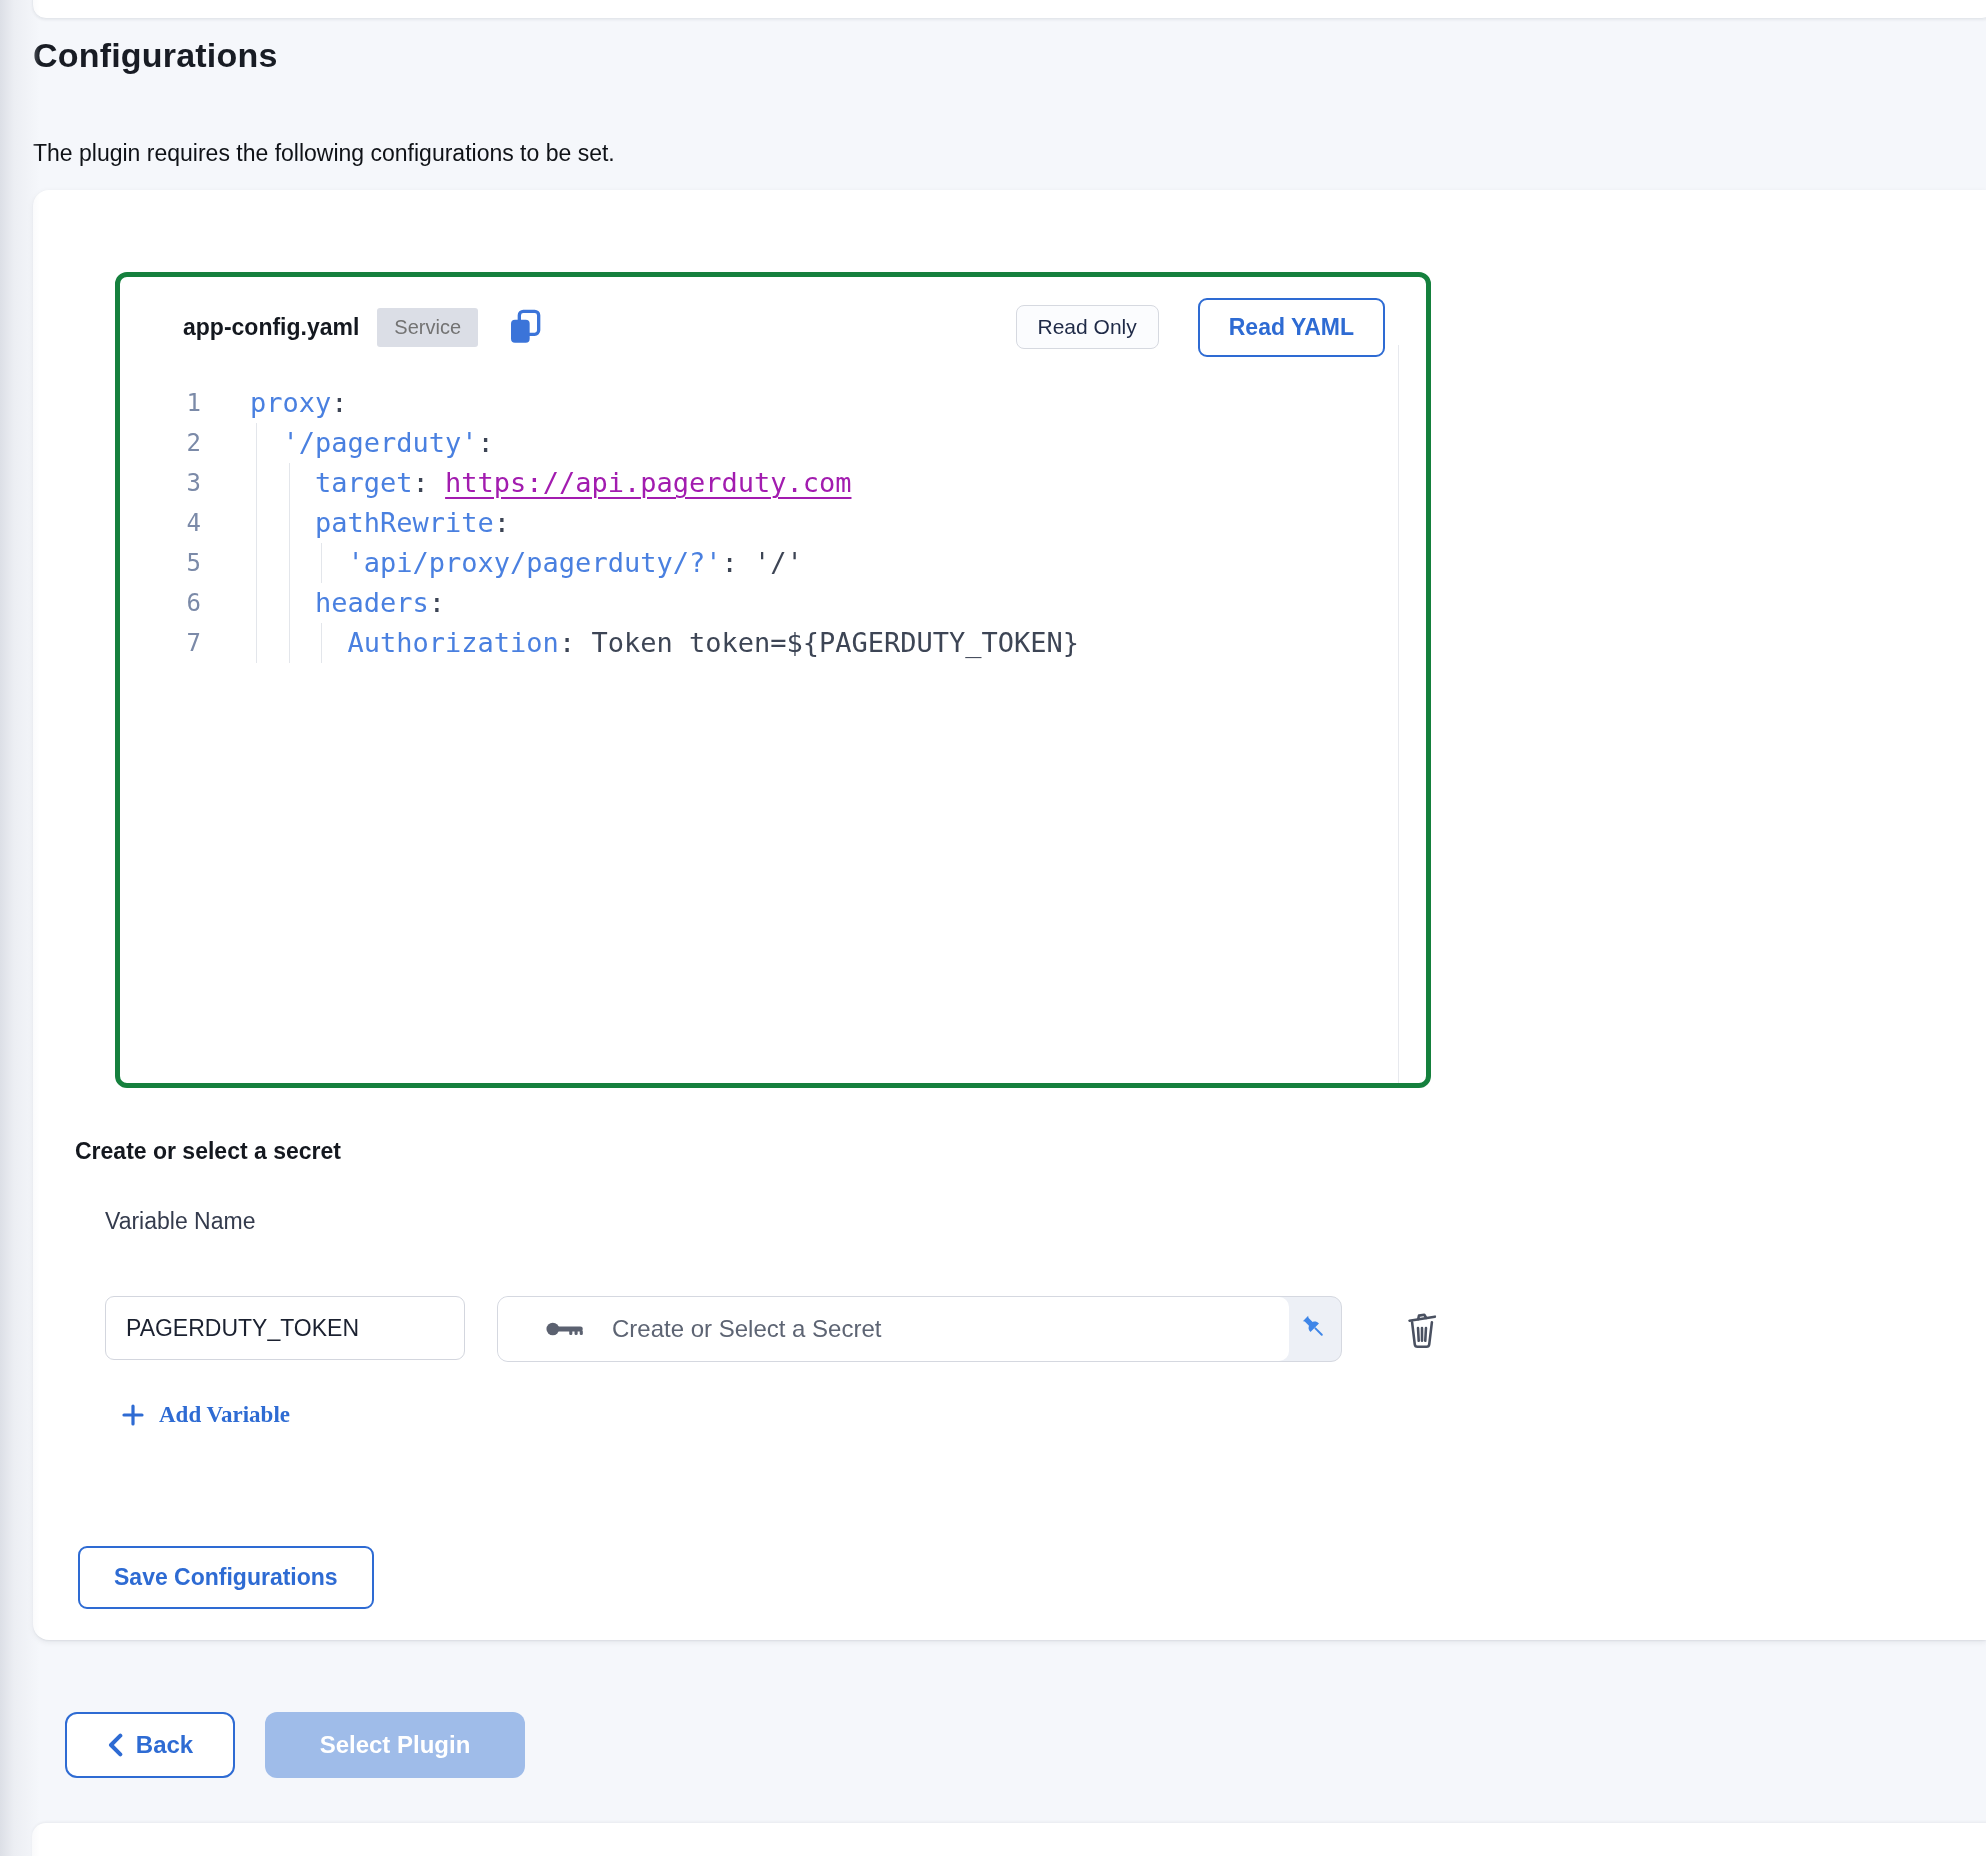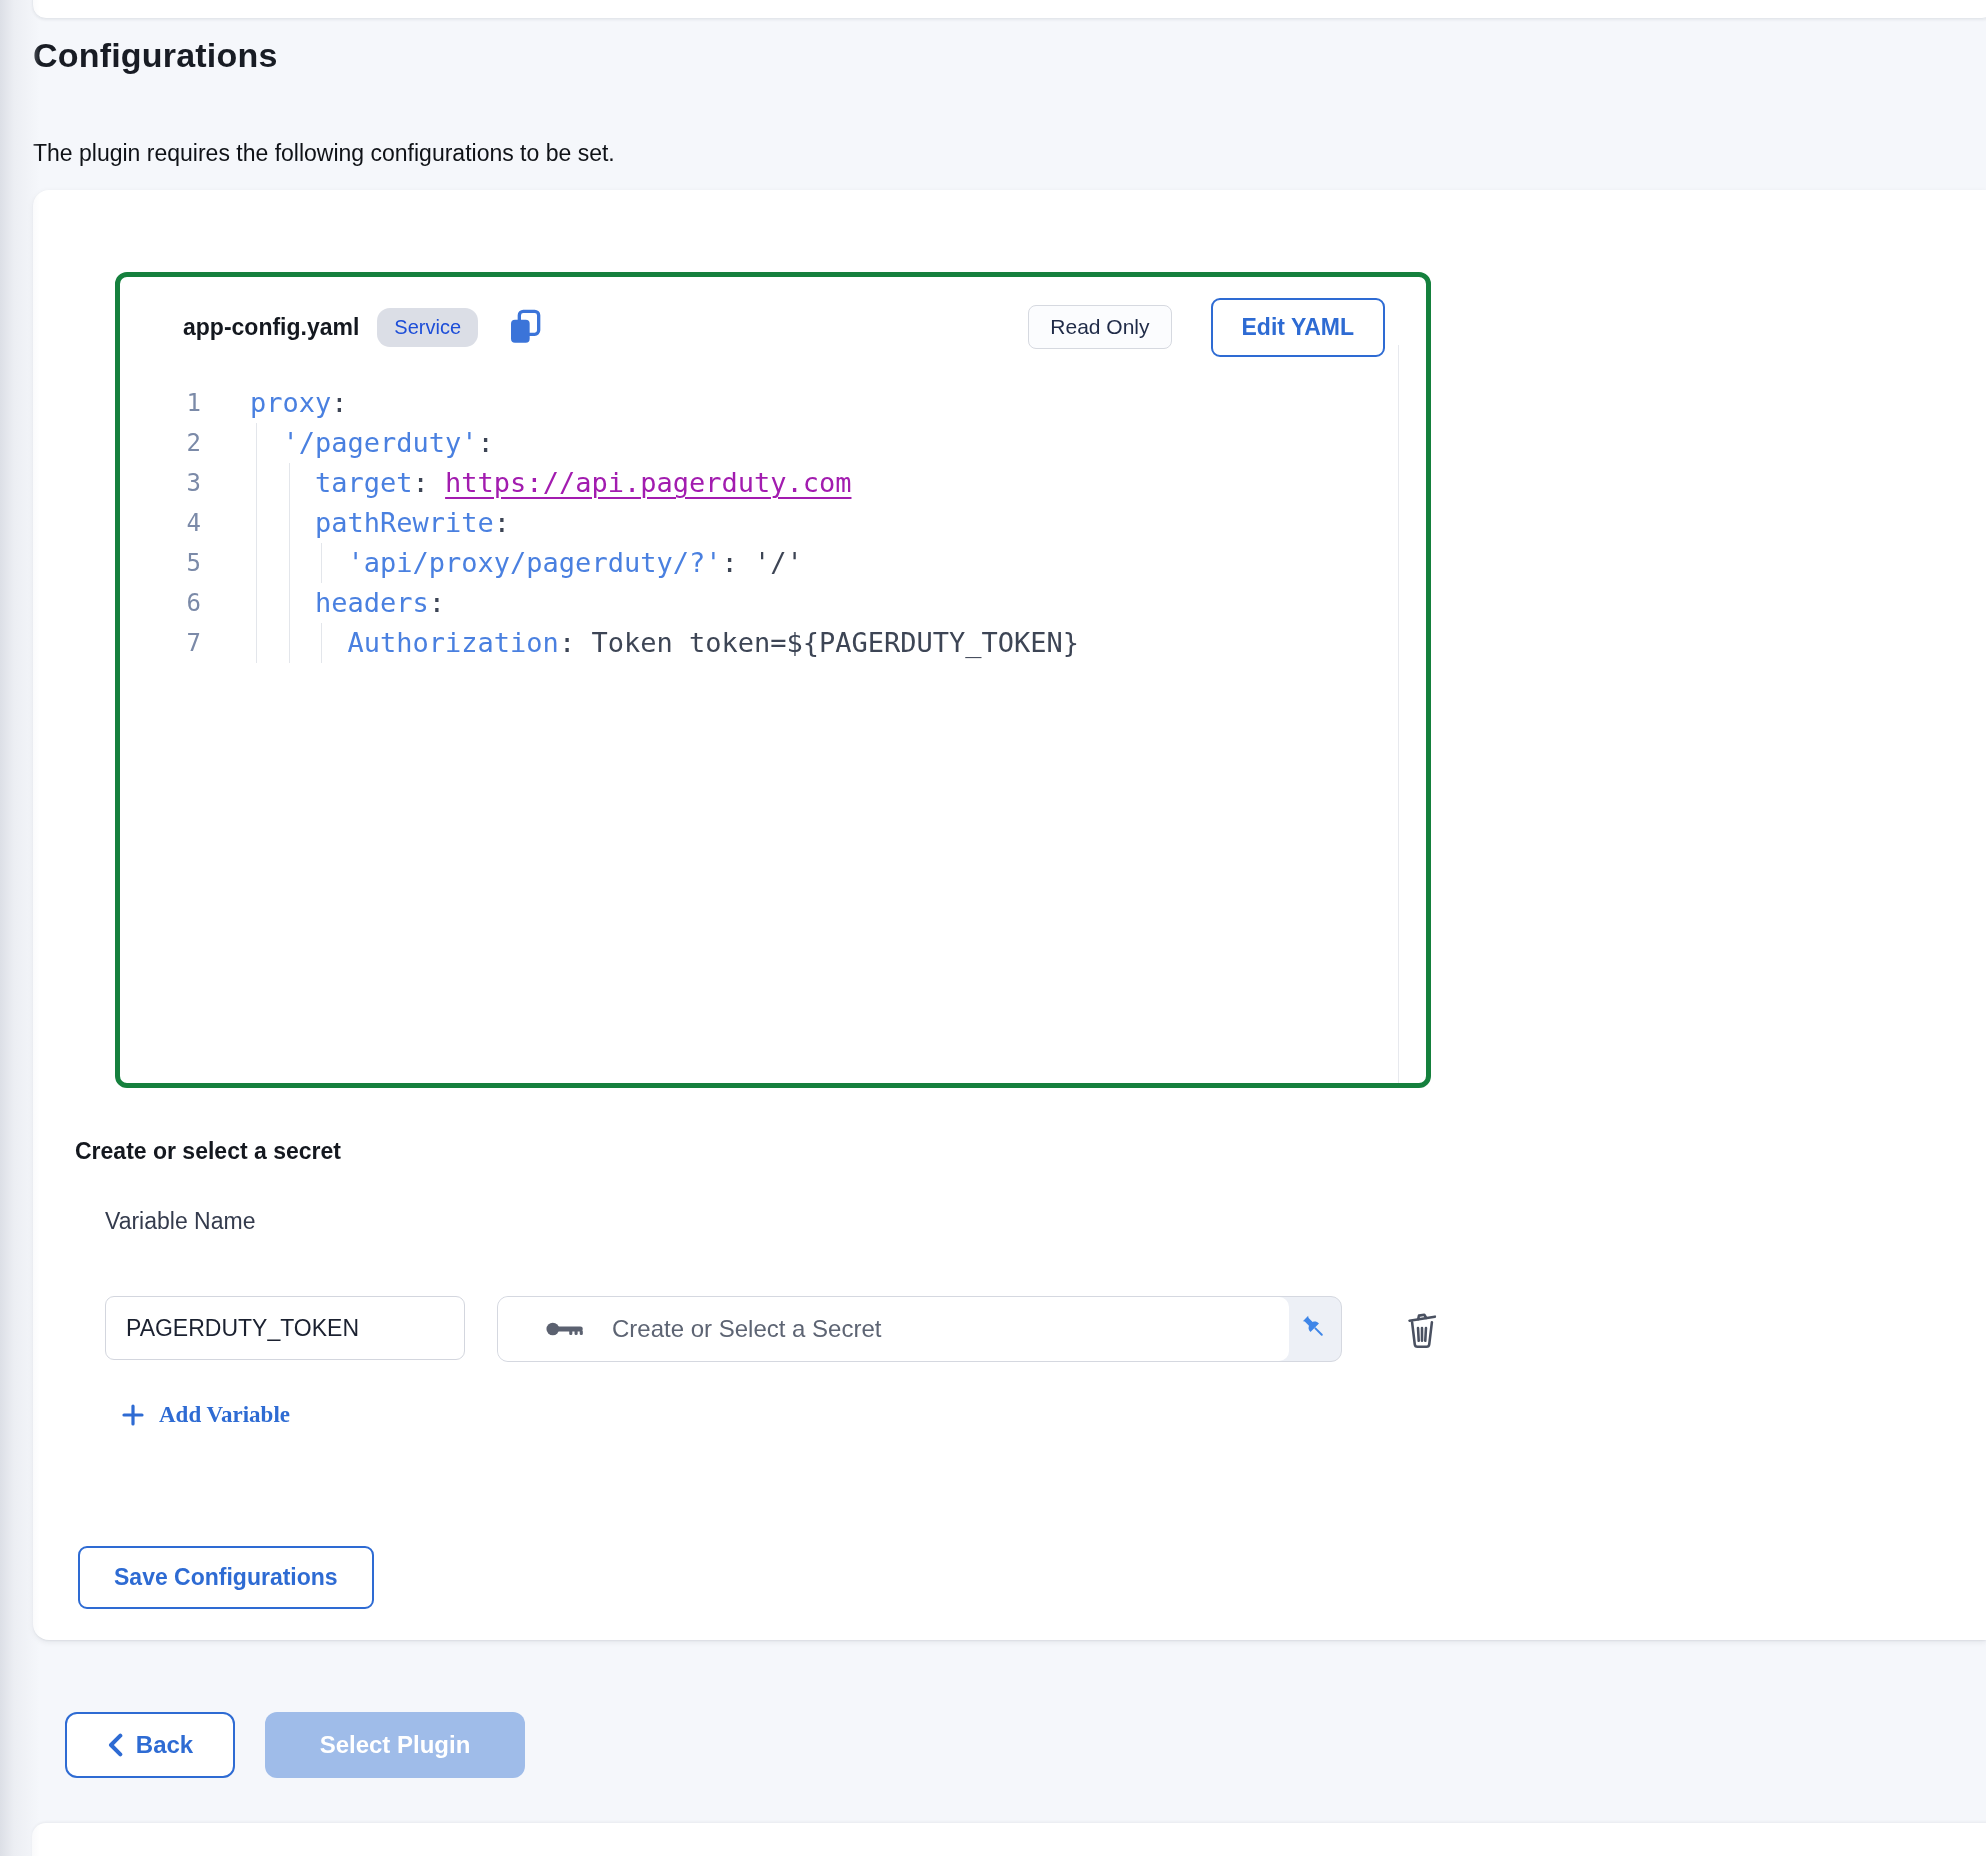--- a/index.html
+++ b/index.html
@@ -28,22 +28,22 @@
   #main-panel{left:33px;right:0;top:190px;height:1450px;background:#fff;
     border-radius:16px 0 0 16px;
     box-shadow:0 1px 2px rgba(16,24,40,.06),0 2px 6px rgba(16,24,40,.08);}
 
   
   #code-card{left:115px;top:272px;width:1306px;height:806px;background:#fff;
     border:5px solid #15803d;border-radius:12px;}
   #code-header{position:absolute;left:0;right:0;top:0;height:100px;display:flex;align-items:center;
     padding:0 41px 0 63px;box-sizing:border-box;}
   #file-name{font-size:23px;font-weight:700;color:#14181f;}
-  #service-badge{margin-left:18px;background:#dbdee6;color:#1d4ed8;font-size:20px;
-    padding:8px 17px;border-radius:13px;}
+  #service-badge{margin-left:18px;background:#dbdee6;color:#737373;font-size:20px;
+    padding:8px 17px;border-radius:3px;}
   #copy-btn{margin-left:26px;width:42px;height:42px;display:flex;align-items:center;justify-content:center;
     background:none;border:none;cursor:pointer;padding:0;}
   #header-spacer{flex:1;}
   #readonly-badge{border:1px solid #d6d9e0;background:#fbfcfe;color:#1f2a47;font-size:21px;
     padding:9px 21px;border-radius:8px;}
   #edit-yaml-btn{margin-left:39px;border:2px solid #2e6bd3;background:#fff;color:#2e6bd3;
     font-size:23px;font-weight:700;font-family:"Liberation Sans",sans-serif;
     padding:14px 29px;border-radius:9px;cursor:pointer;}
 
   
@@ -114,21 +114,21 @@
       <span id="file-name">app-config.yaml</span>
       <span id="service-badge">Service</span>
       <button id="copy-btn" title="">
         <svg width="40" height="40" viewBox="0 0 24 24">
           <rect x="8.6" y="2.6" width="11.6" height="13.8" rx="2.4" fill="none" stroke="#3b74d9" stroke-width="2"></rect>
           <rect x="3.6" y="7.6" width="11.2" height="13.8" rx="2.4" fill="#3b74d9"></rect>
         </svg>
       </button>
       <span id="header-spacer"></span>
       <span id="readonly-badge">Read Only</span>
-      <button id="edit-yaml-btn">Edit YAML</button>
+      <button id="edit-yaml-btn">Read YAML</button>
     </div>
 
     <div id="code-editor">
       <div>
           <div class="code-line"><span class="line-number">1</span><span class="line-content"><span class="tok-k">proxy</span><span class="tok-p">:</span></span></div>
           <div class="code-line"><i class="indent-guide" style="left: 136px;"></i><span class="line-number">2</span><span class="line-content"><span class="tok-p">  </span><span class="tok-k">'/pagerduty'</span><span class="tok-p">:</span></span></div>
           <div class="code-line"><i class="indent-guide" style="left: 136px;"></i><i class="indent-guide" style="left: 168.5px;"></i><span class="line-number">3</span><span class="line-content"><span class="tok-p">    </span><span class="tok-k">target</span><span class="tok-p">: </span><span class="tok-l">https://api.pagerduty.com</span></span></div>
           <div class="code-line"><i class="indent-guide" style="left: 136px;"></i><i class="indent-guide" style="left: 168.5px;"></i><span class="line-number">4</span><span class="line-content"><span class="tok-p">    </span><span class="tok-k">pathRewrite</span><span class="tok-p">:</span></span></div>
           <div class="code-line"><i class="indent-guide" style="left: 136px;"></i><i class="indent-guide" style="left: 168.5px;"></i><i class="indent-guide" style="left: 201px;"></i><span class="line-number">5</span><span class="line-content"><span class="tok-p">      </span><span class="tok-k">'api/proxy/pagerduty/?'</span><span class="tok-p">: </span><span class="tok-v">'/'</span></span></div>
           <div class="code-line"><i class="indent-guide" style="left: 136px;"></i><i class="indent-guide" style="left: 168.5px;"></i><span class="line-number">6</span><span class="line-content"><span class="tok-p">    </span><span class="tok-k">headers</span><span class="tok-p">:</span></span></div>

